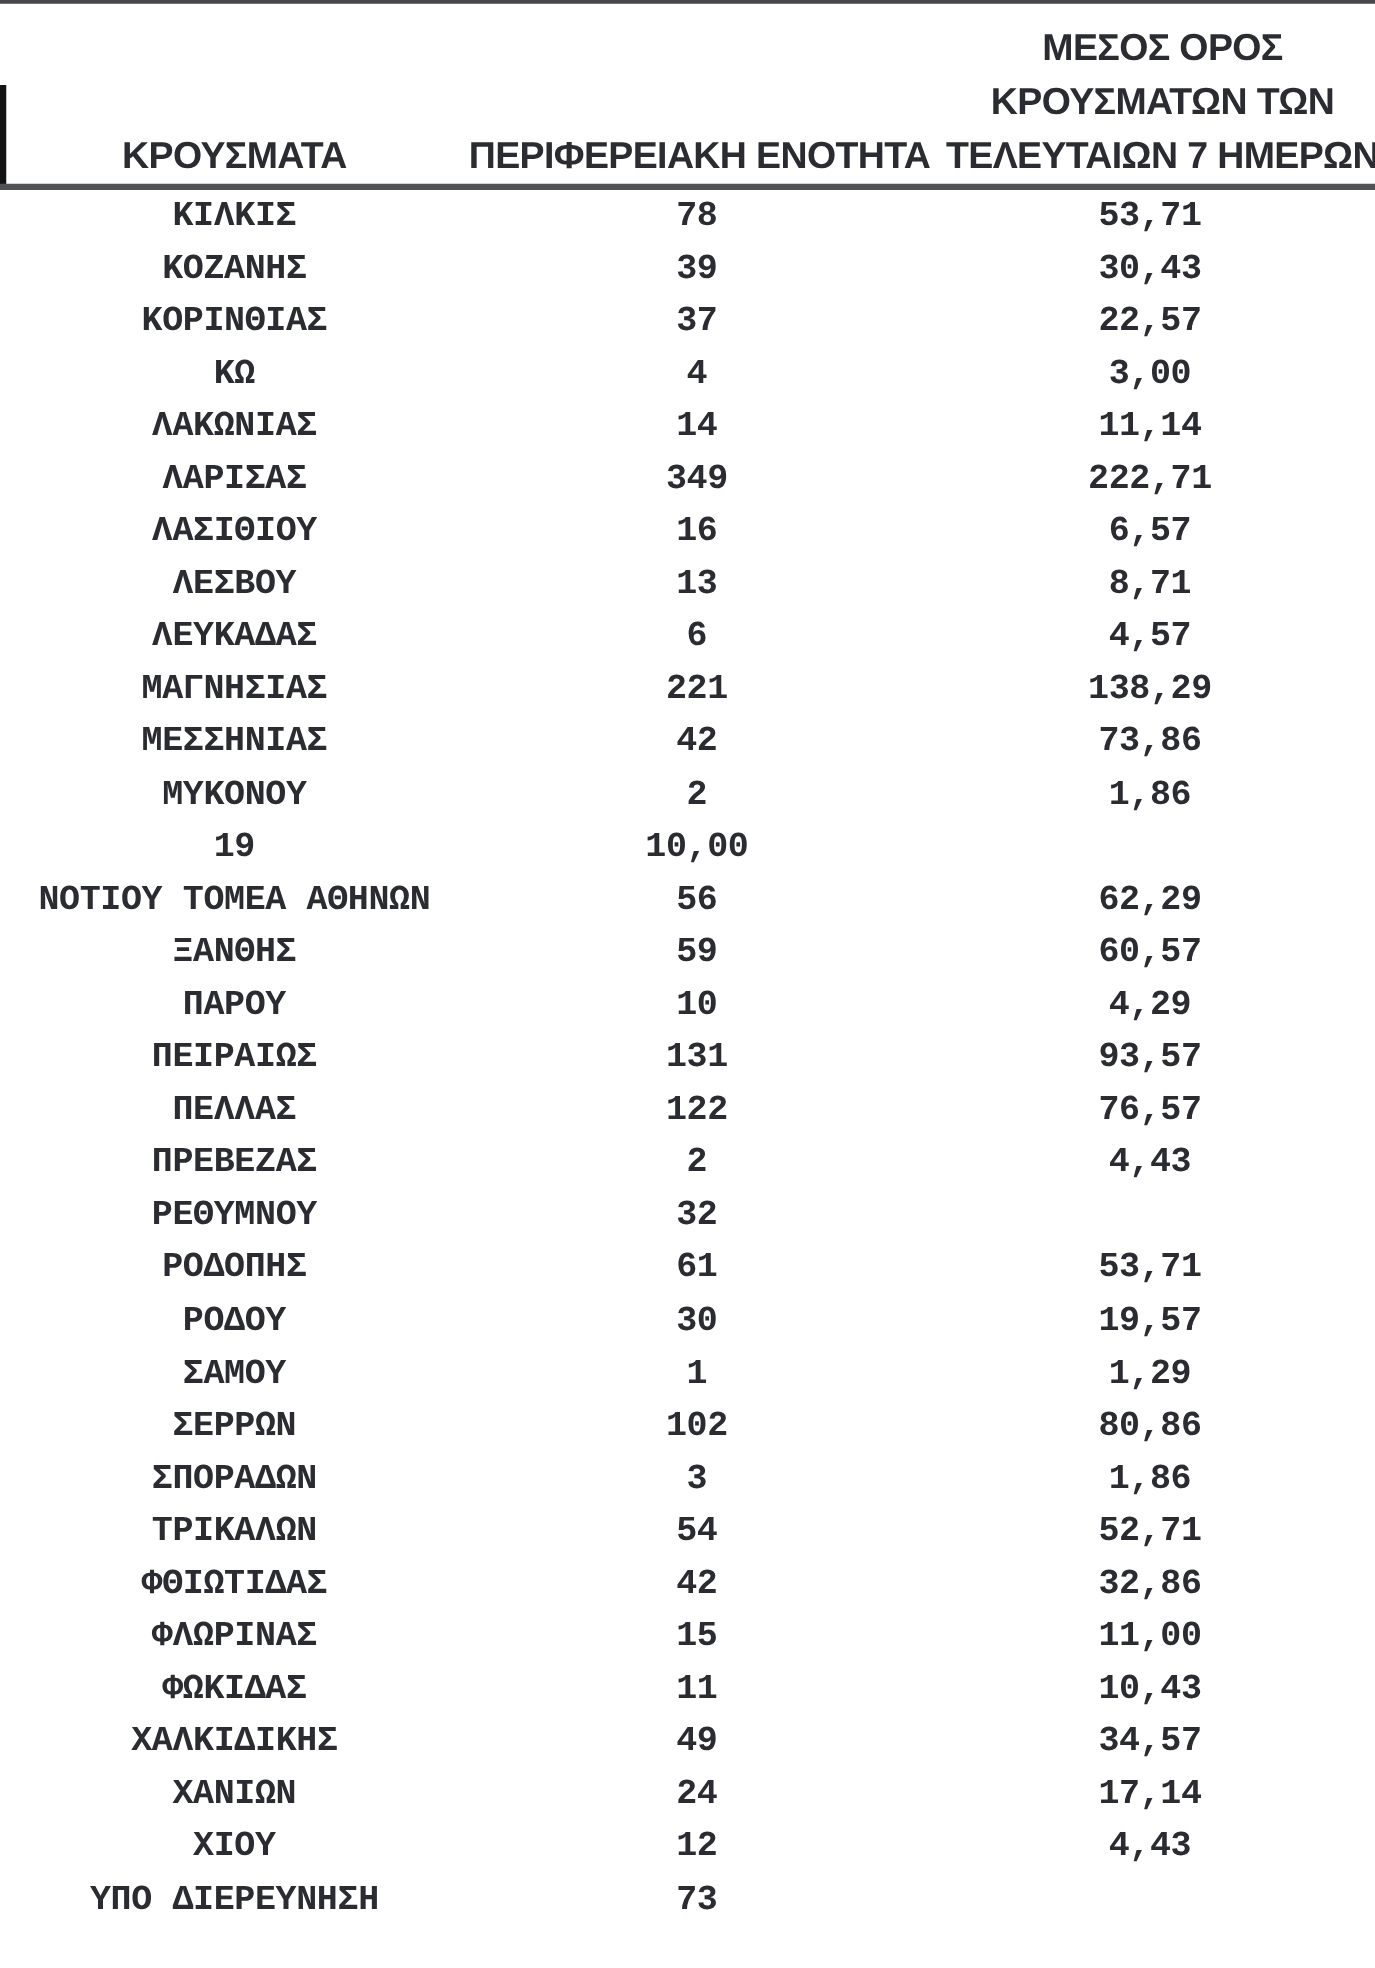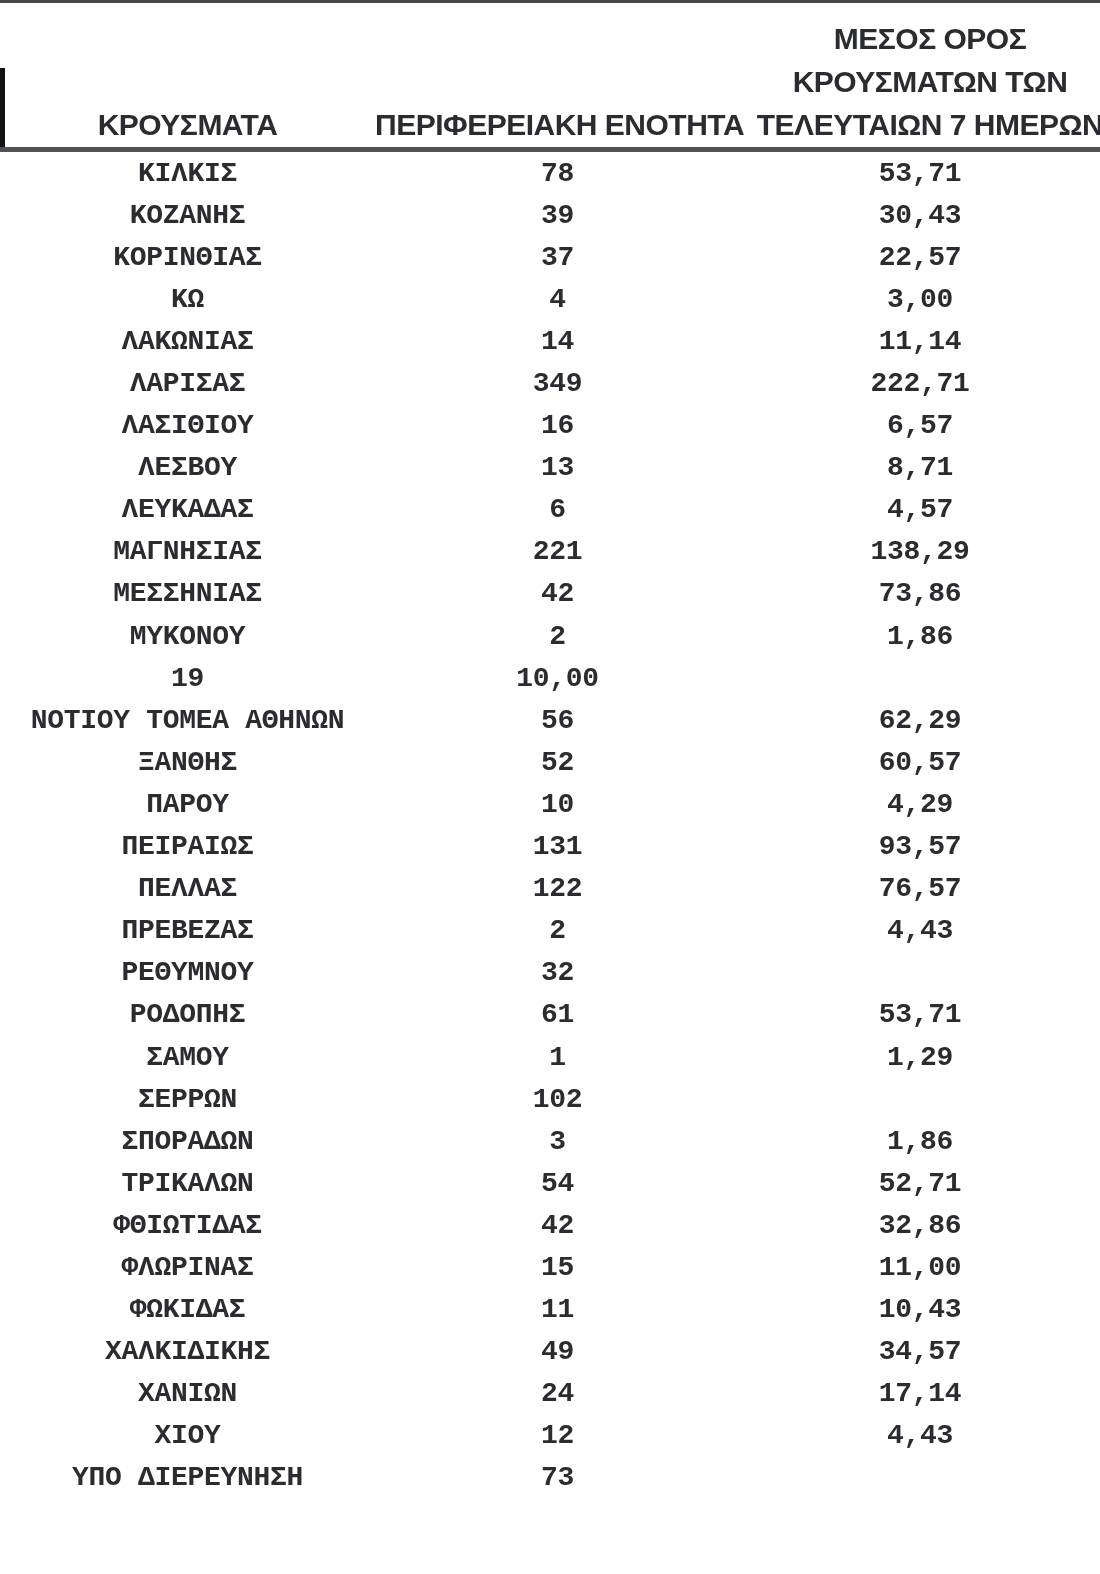--- a/index.html
+++ b/index.html
@@ -147,21 +147,21 @@
     <div class="td">19</div>
     <div class="td">10,00</div>
   </div>
     <div class="trow">
     <div class="td">ΝΟΤΙΟΥ ΤΟΜΕΑ ΑΘΗΝΩΝ</div>
     <div class="td">56</div>
     <div class="td">62,29</div>
   </div>
     <div class="trow">
     <div class="td">ΞΑΝΘΗΣ</div>
-    <div class="td">52</div>
+    <div class="td">59</div>
     <div class="td">60,57</div>
   </div>
     <div class="trow">
     <div class="td">ΠΑΡΟΥ</div>
     <div class="td">10</div>
     <div class="td">4,29</div>
   </div>
     <div class="trow">
     <div class="td">ΠΕΙΡΑΙΩΣ</div>
     <div class="td">131</div>
@@ -180,27 +180,33 @@
     <div class="trow">
     <div class="td">ΡΕΘΥΜΝΟΥ</div>
     <div class="td">32</div>
   </div>
     <div class="trow">
     <div class="td">ΡΟΔΟΠΗΣ</div>
     <div class="td">61</div>
     <div class="td">53,71</div>
   </div>
     <div class="trow">
+    <div class="td">ΡΟΔΟΥ</div>
+    <div class="td">30</div>
+    <div class="td">19,57</div>
+  </div>
+    <div class="trow">
     <div class="td">ΣΑΜΟΥ</div>
     <div class="td">1</div>
     <div class="td">1,29</div>
   </div>
     <div class="trow">
     <div class="td">ΣΕΡΡΩΝ</div>
     <div class="td">102</div>
+    <div class="td">80,86</div>
   </div>
     <div class="trow">
     <div class="td">ΣΠΟΡΑΔΩΝ</div>
     <div class="td">3</div>
     <div class="td">1,86</div>
   </div>
     <div class="trow">
     <div class="td">ΤΡΙΚΑΛΩΝ</div>
     <div class="td">54</div>
     <div class="td">52,71</div>

